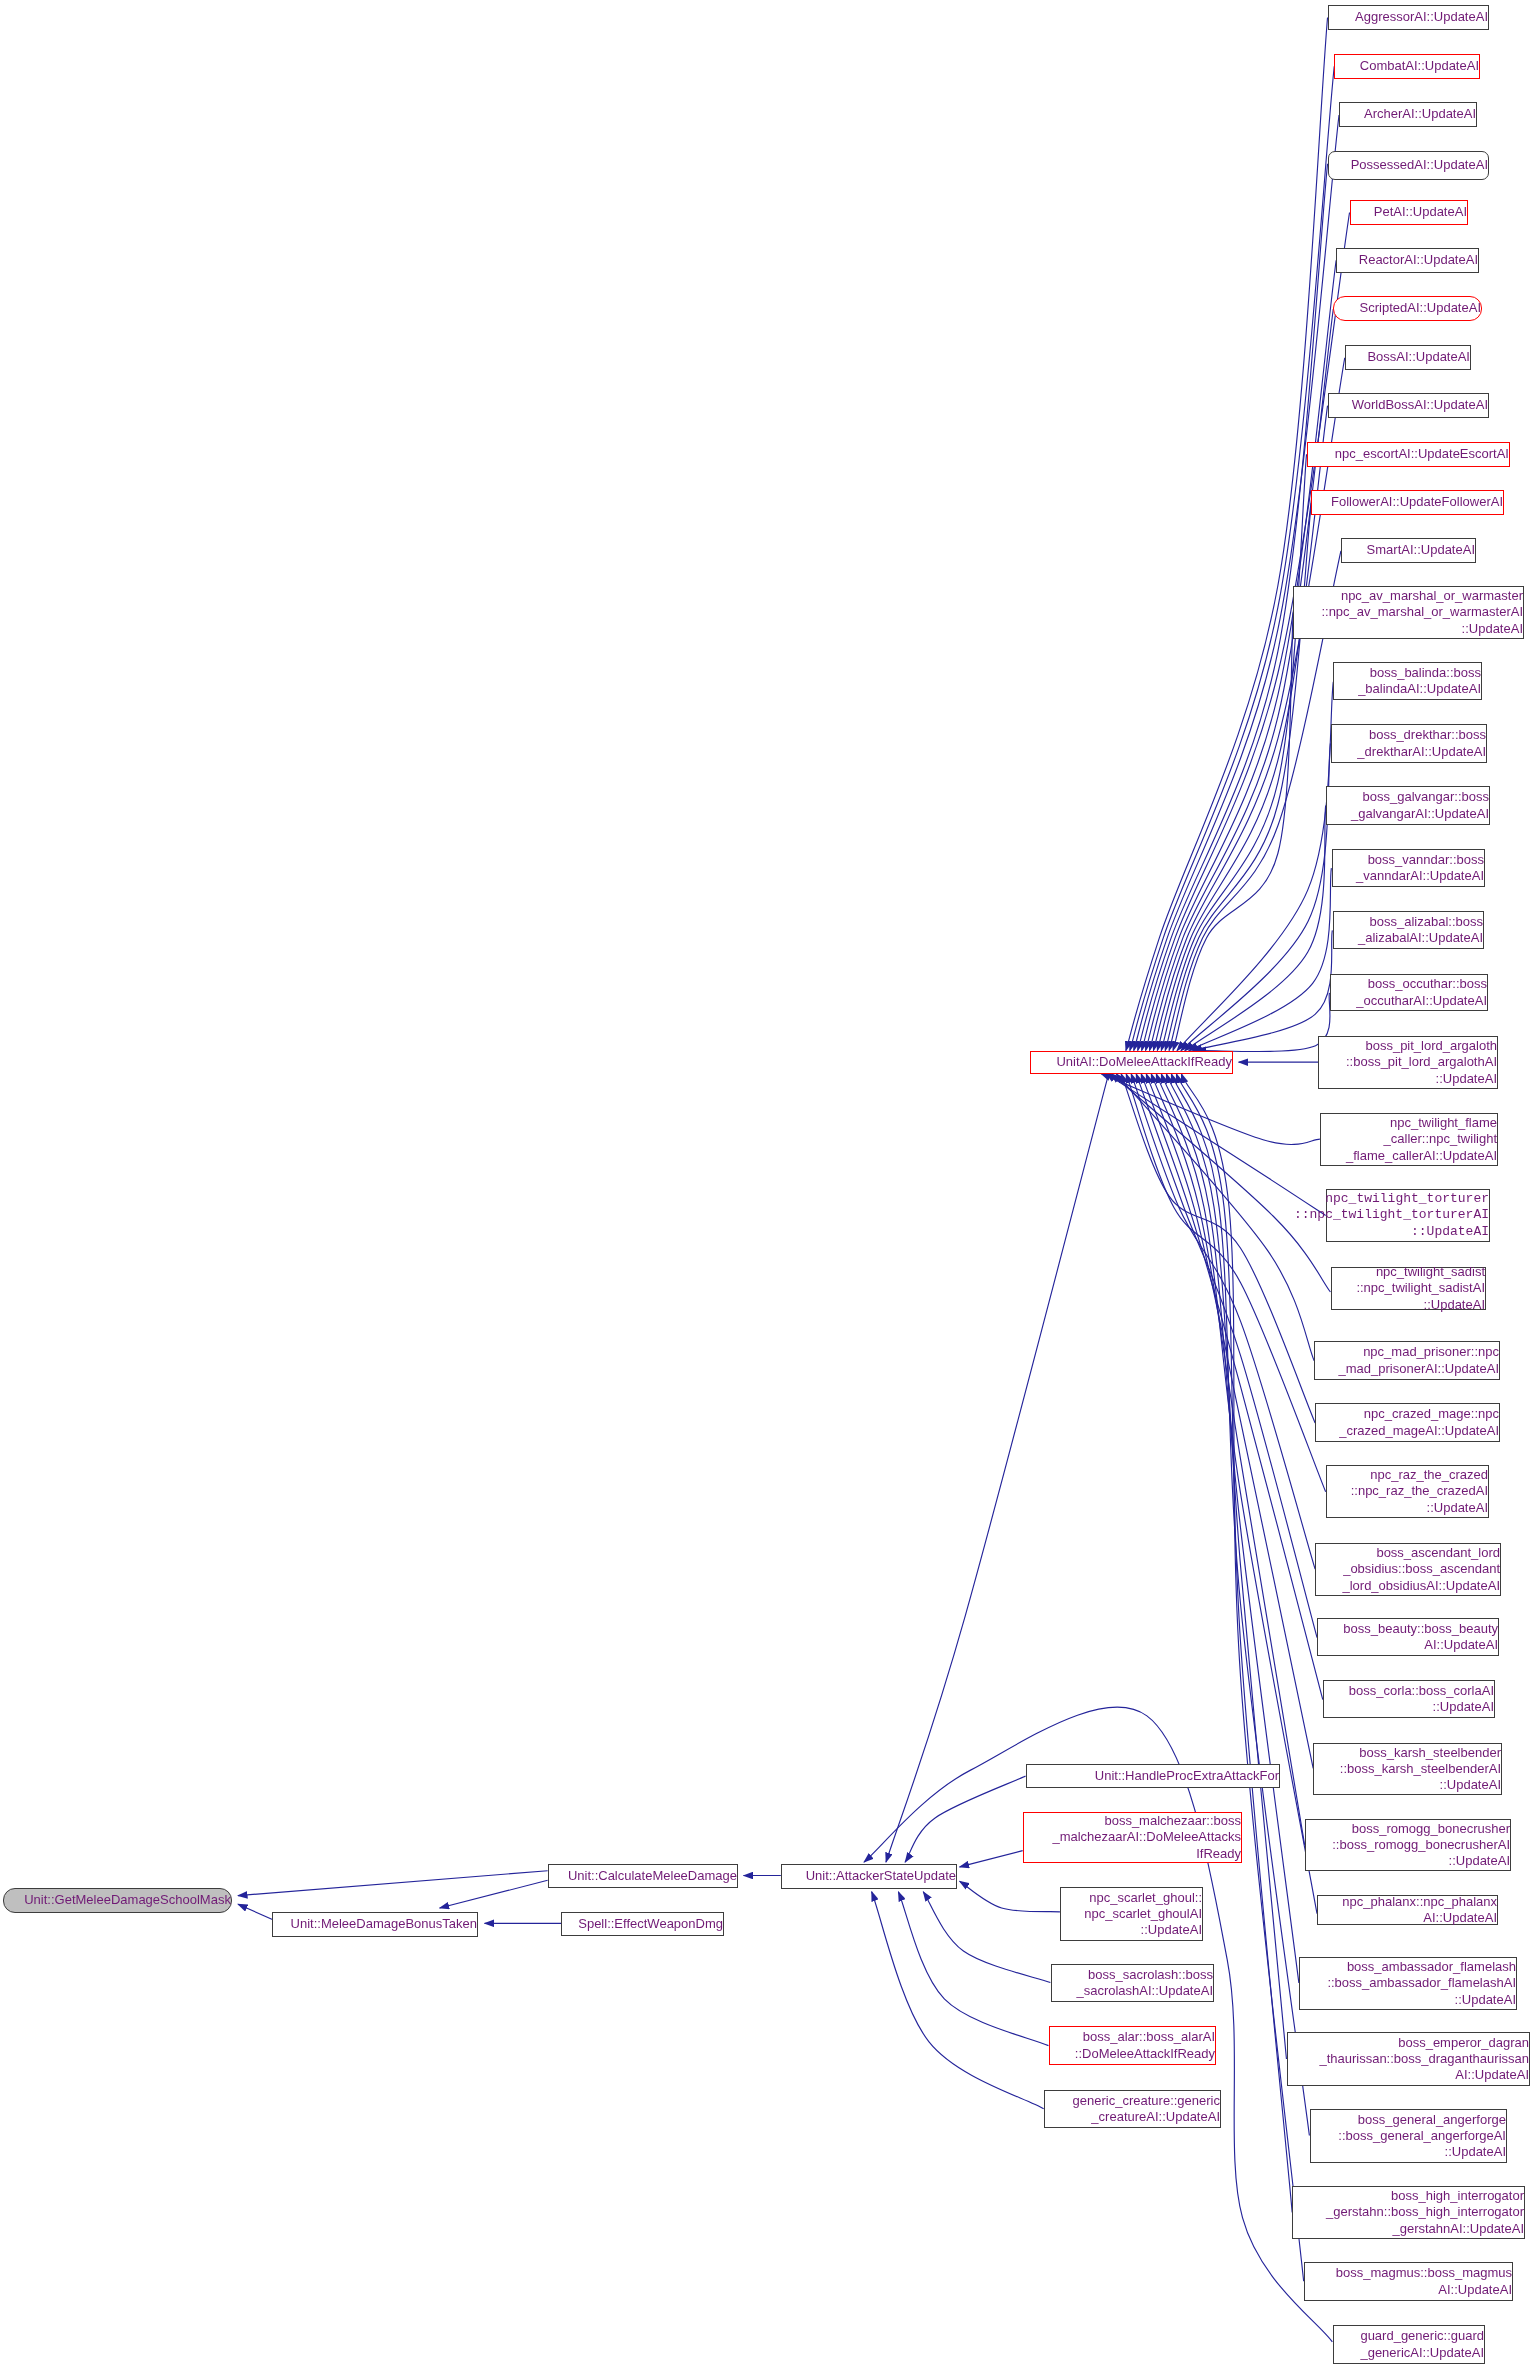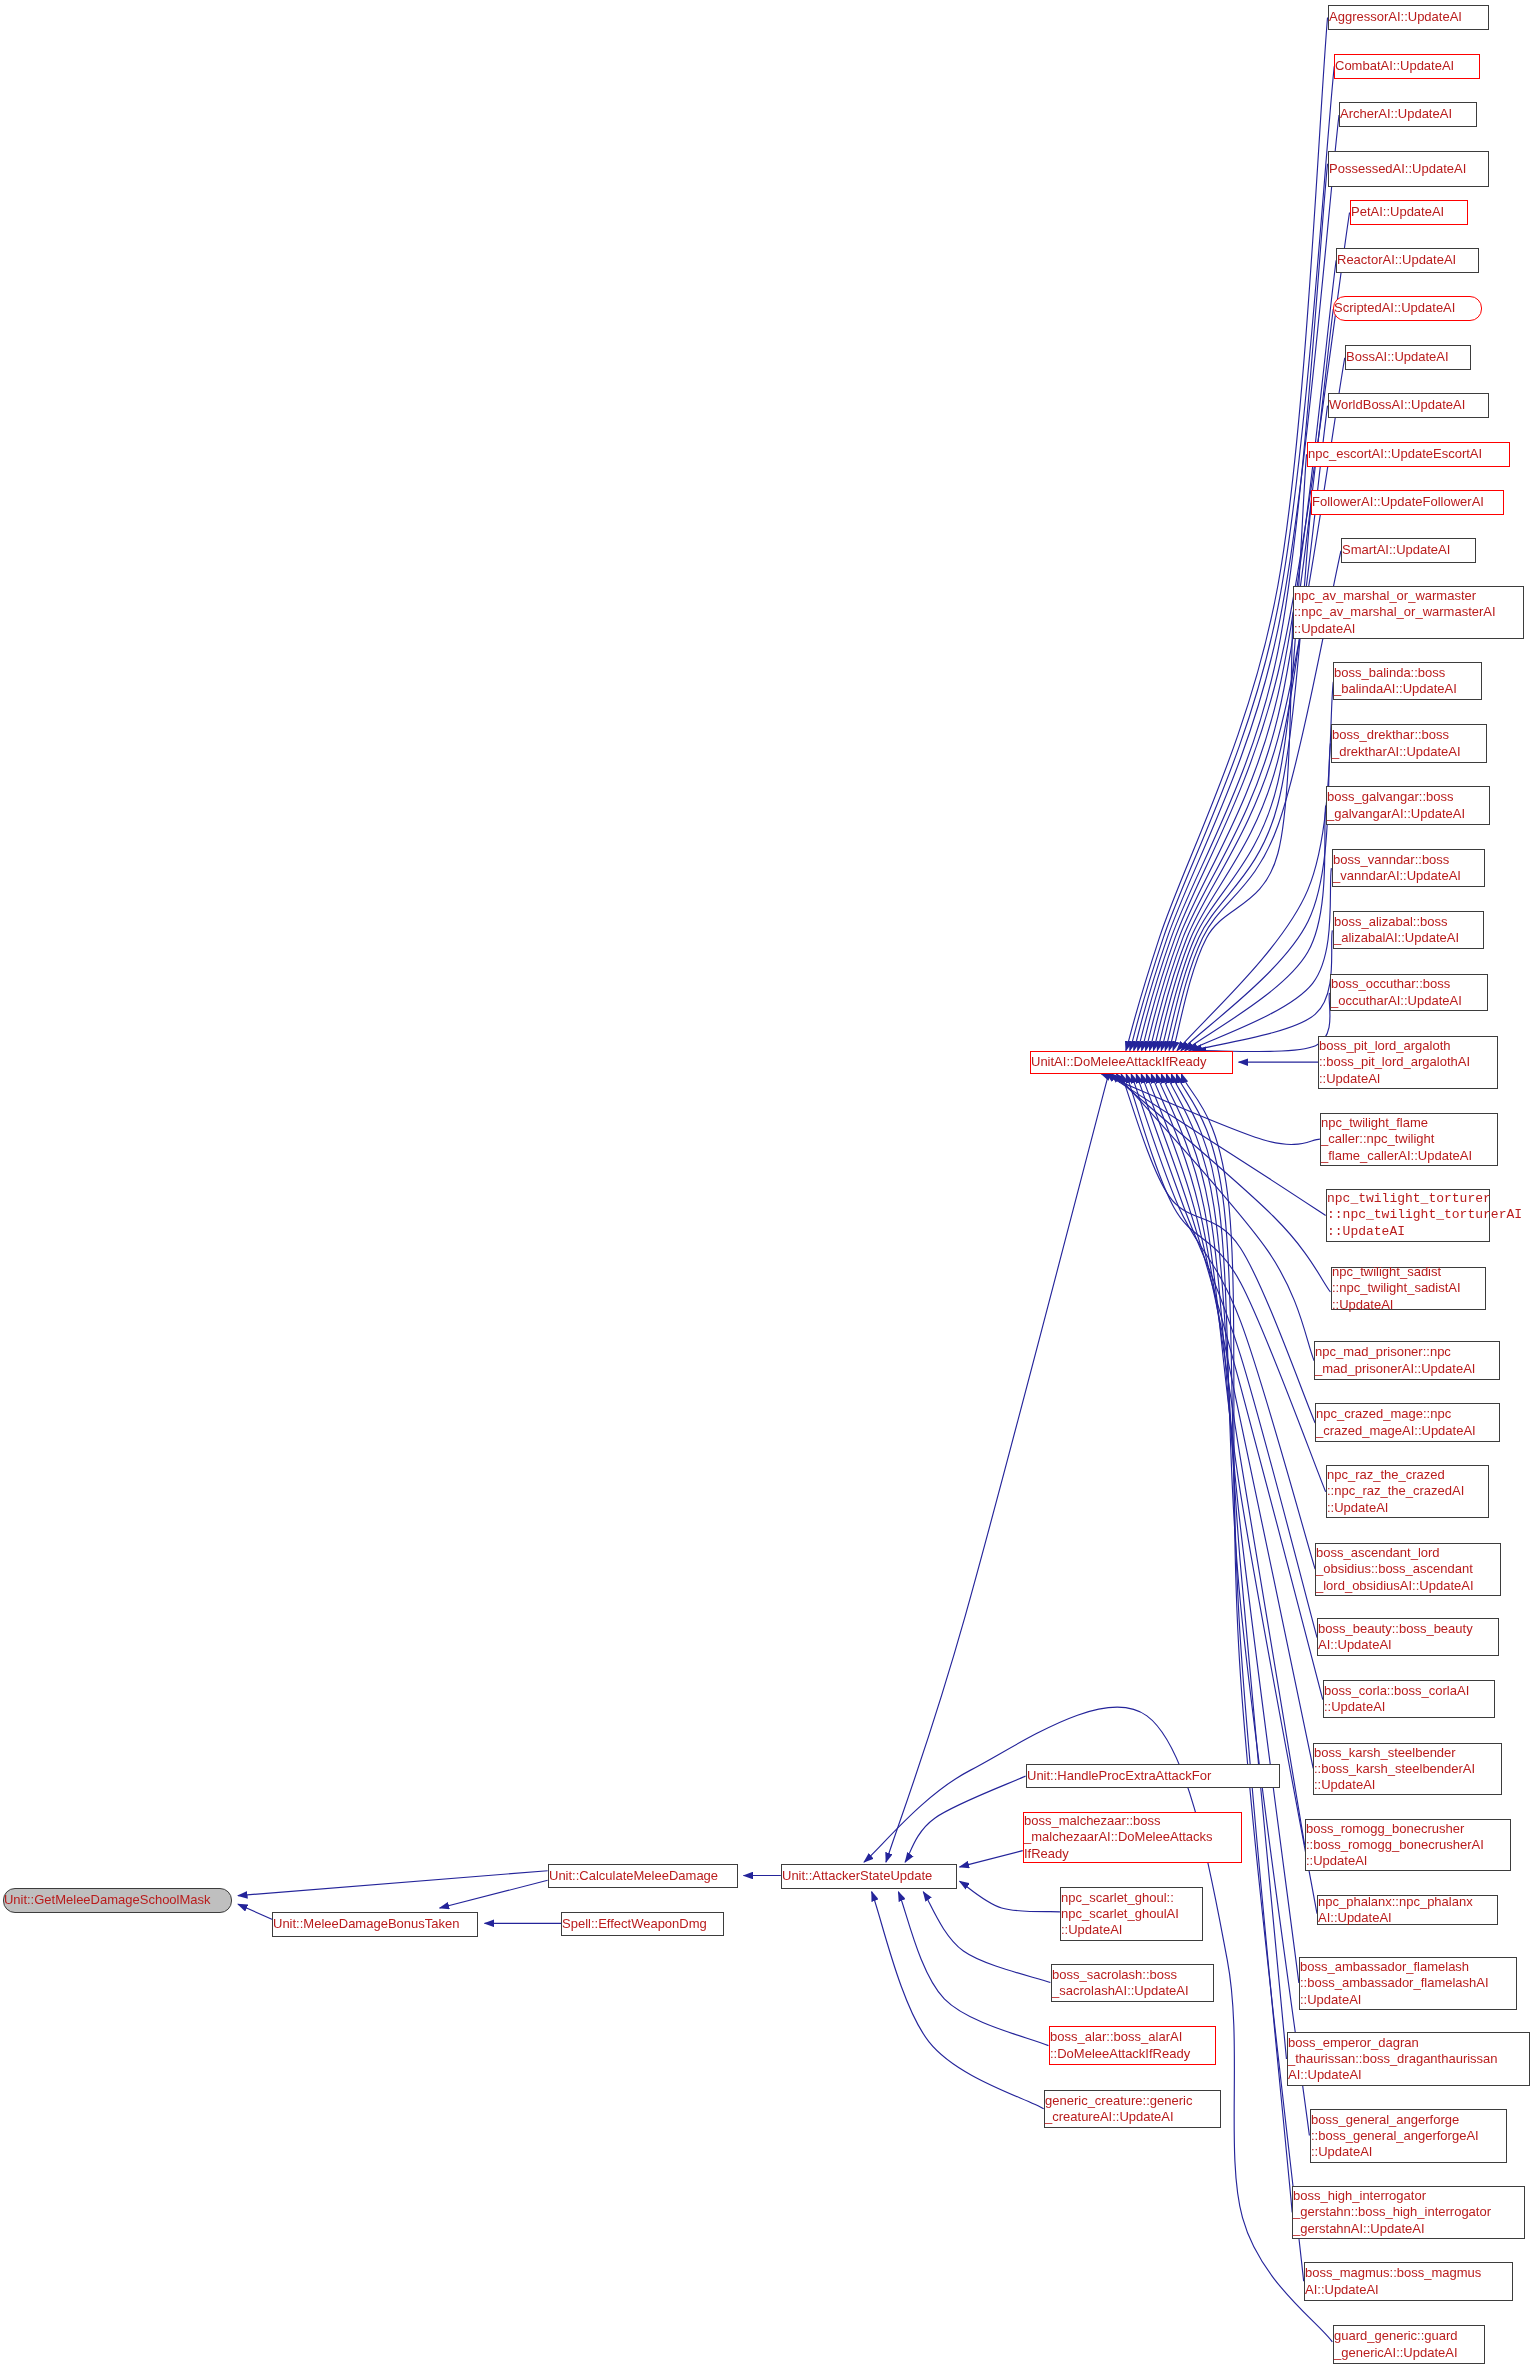--- a/index.html
+++ b/index.html
@@ -1,21 +1,21 @@
 <!DOCTYPE html>
 <html><head>
 <meta charset="utf-8">
 <style>
   html,body{margin:0;padding:0;background:#ffffff;}
   #canvas{position:relative;width:1534px;height:2369px;background:#ffffff;overflow:hidden;
           font-family:"Liberation Sans","DejaVu Sans",sans-serif;}
   #edge-layer{position:absolute;left:0;top:0;width:1534px;height:2369px;}
   .node{position:absolute;box-sizing:border-box;background:#ffffff;border:1.4px solid #3d3d3d;
-        display:flex;flex-direction:column;justify-content:center;align-items:flex-start;
-        font-size:13px;line-height:16.3px;color:#b91c1c;cursor:pointer;}
+        display:flex;flex-direction:column;justify-content:center;align-items:flex-end;
+        font-size:13px;line-height:16.3px;color:#701a75;cursor:pointer;}
   .node.highlight{border-color:#ff0000;}
   .node.root{background:#bfbfbf;cursor:default;}
   .node .ln{white-space:nowrap;text-align:center;}
   .edge{fill:none;stroke:#24249a;stroke-width:1.2px;}
 </style>
 </head>
 <body>
 
 <div id="canvas">
   <svg id="edge-layer" width="1534" height="2369" viewBox="0 0 1605 2478" xmlns="http://www.w3.org/2000/svg">
@@ -123,21 +123,21 @@
       </div>
       <div class="node" style="left: 1328px; top: 4.8px; width: 161px; height: 25px;">
         <div class="ln">AggressorAI::UpdateAI</div>
       </div>
       <div class="node highlight" style="left: 1334px; top: 54px; width: 146px; height: 25px;">
         <div class="ln">CombatAI::UpdateAI</div>
       </div>
       <div class="node" style="left: 1339px; top: 102px; width: 138px; height: 25px;">
         <div class="ln">ArcherAI::UpdateAI</div>
       </div>
-      <div class="node" style="left: 1328px; top: 151px; width: 161px; height: 36px;">
+      <div class="node" style="left: 1328px; top: 151px; width: 161px; height: 29px; border-radius: 7px;">
         <div class="ln">PossessedAI::UpdateAI</div>
       </div>
       <div class="node highlight" style="left: 1350px; top: 200px; width: 118px; height: 25px;">
         <div class="ln">PetAI::UpdateAI</div>
       </div>
       <div class="node" style="left: 1336px; top: 248px; width: 143px; height: 25px;">
         <div class="ln">ReactorAI::UpdateAI</div>
       </div>
       <div class="node highlight" style="left: 1333px; top: 296px; width: 149px; height: 25px; border-radius: 12px;">
         <div class="ln">ScriptedAI::UpdateAI</div>

